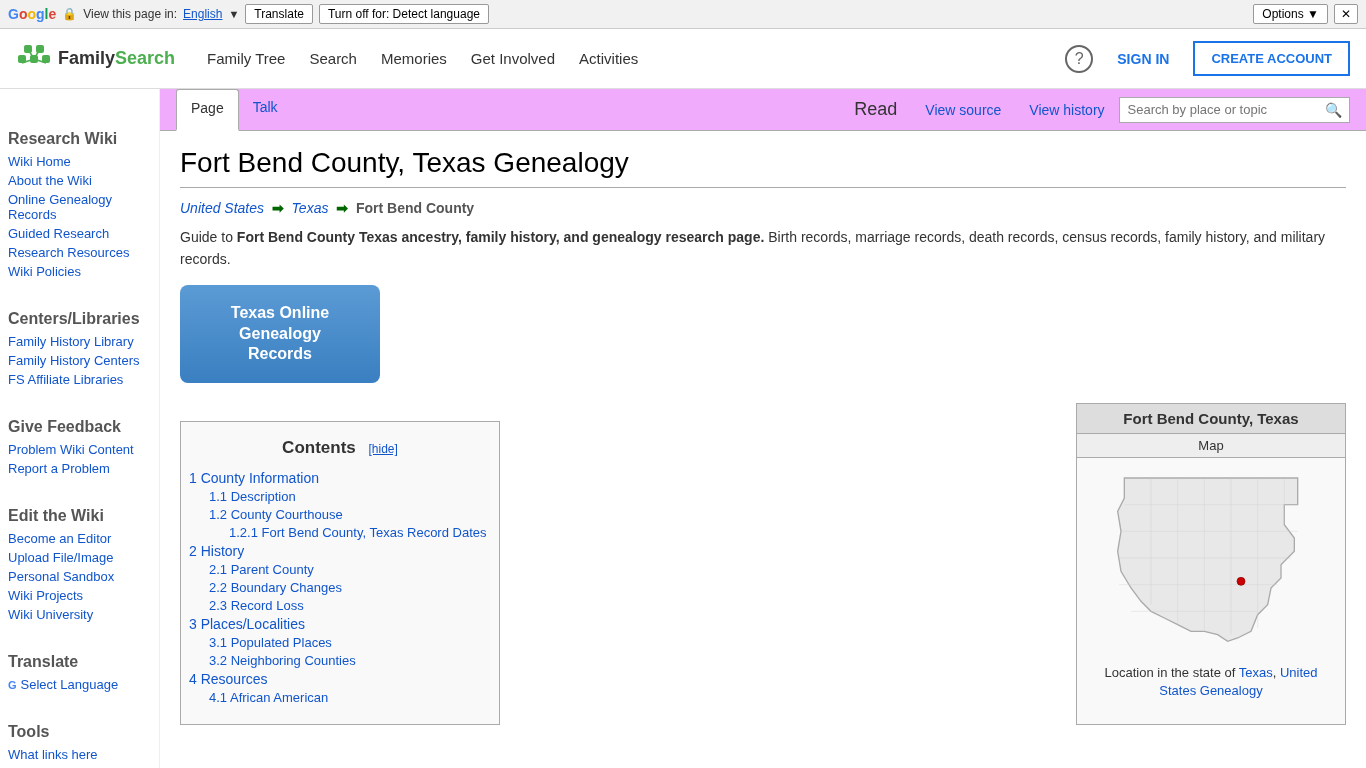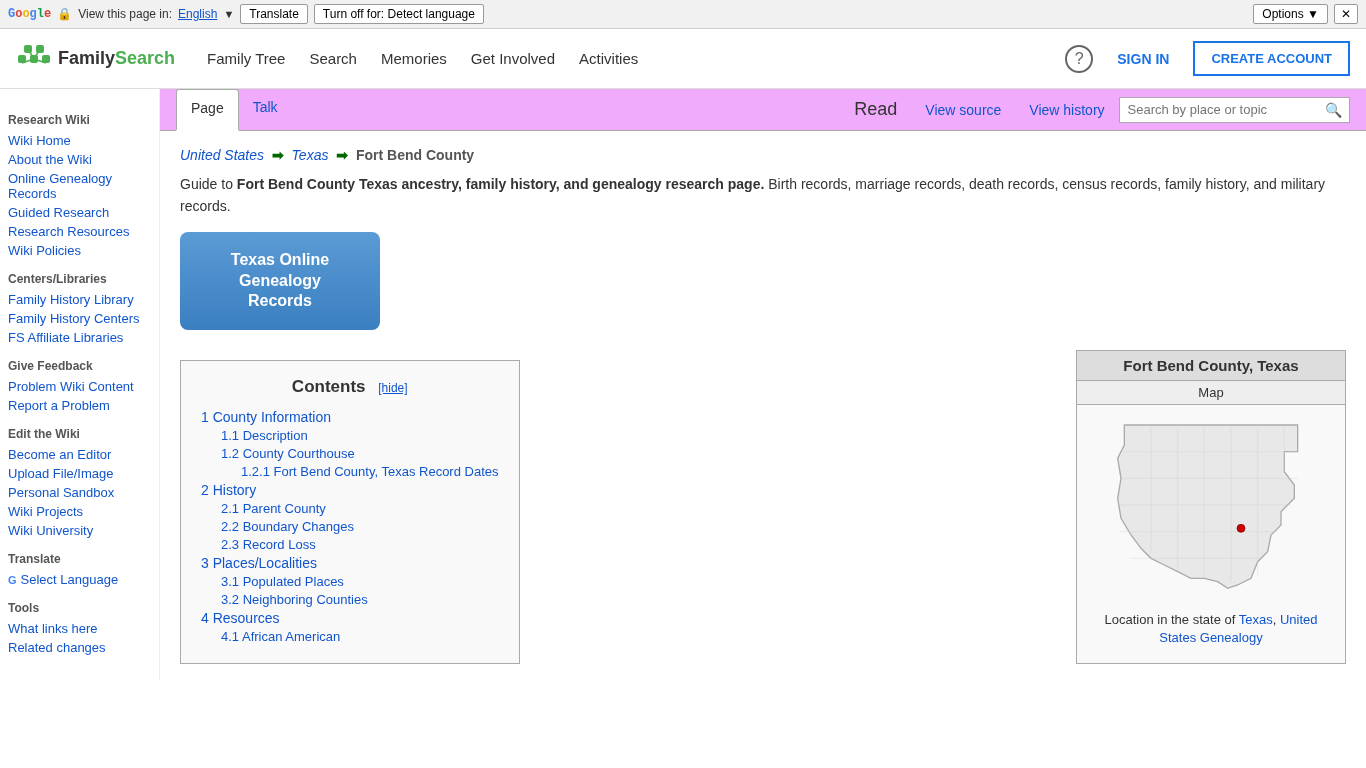--- a/index.html
+++ b/index.html
@@ -10,24 +10,23 @@
       background: #f1f1f1;
       border-bottom: 1px solid #ccc;
       padding: 4px 8px;
       display: flex;
       align-items: center;
       gap: 6px;
       font-size: 12px;
       position: relative;
     }
     .translate-bar .google-logo {
-      font-size: 12px;
+      font-size: 14px;
       font-weight: bold;
       color: #4285f4;
-      font-family: Liberation Mono, monospace;
     }
     .translate-bar a { color: #1155cc; text-decoration: underline; }
     .translate-bar button {
       padding: 2px 8px;
       font-size: 12px;
       border: 1px solid #999;
       background: #fff;
       cursor: pointer;
       border-radius: 2px;
     }
@@ -128,24 +127,24 @@
 
     
     .sidebar {
       width: 160px;
       min-width: 160px;
       padding: 12px 8px;
       font-size: 13px;
       border-right: 1px solid #eee;
     }
     .sidebar-section-title {
-      font-size: 12px;
+      font-size: 16px;
       font-weight: bold;
       color: #555;
-      margin-top: 12px;
+      margin-top: 29px;
       margin-bottom: 4px;
     }
     .sidebar a {
       display: block;
       color: #1155cc;
       text-decoration: none;
       padding: 2px 0;
       font-size: 13px;
     }
 
@@ -275,25 +274,25 @@
     .content-main-row {
       display: flex;
       gap: 20px;
     }
     .content-left { flex: 1; }
 
     
     .contents-box {
       border: 1px solid #aaa;
       background: #f9f9f9;
-      padding: 16px 20px;
+      padding: 16px 8px;
       display: inline-block;
       min-width: 320px;
       max-width: 520px;
-      margin-top: 10px;
+      margin-top: 18px;
     }
     .contents-title {
       text-align: center;
       font-size: 17px;
       font-weight: bold;
       margin-bottom: 12px;
     }
     .contents-title .hide-link {
       font-size: 12px;
       font-weight: normal;
@@ -460,20 +459,21 @@
         <a href="#" style="color:#1155cc;padding:10px 14px;font-size:14px;text-decoration:none;">View source</a>
         <a href="#" style="color:#1155cc;padding:10px 14px;font-size:14px;text-decoration:none;">View history</a>
         <div class="search-box-area">
           <input type="text" placeholder="Search by place or topic" style="">
           <button>🔍</button>
         </div>
       </div>
     </div>
 
     <div class="page-content">
+      <h1 class="page-title">Fort Bend County, Texas Genealogy</h1>
 
       
       <div class="breadcrumb">
         <a href="#">United States</a>
         <span class="arrow">➡</span>
         <a href="#">Texas</a>
         <span class="arrow">➡</span>
         <span class="current">Fort Bend County</span>
       </div>
 

